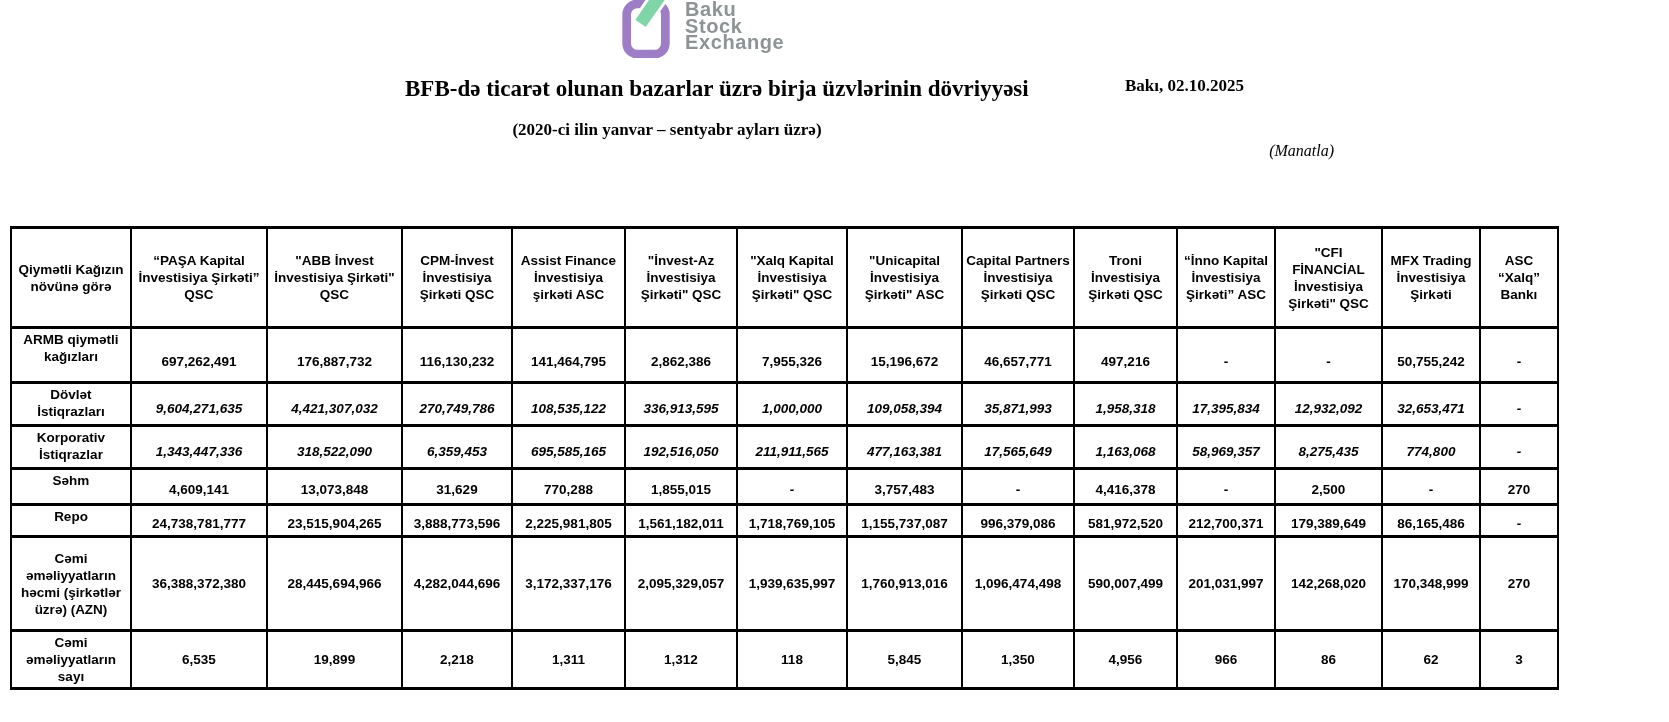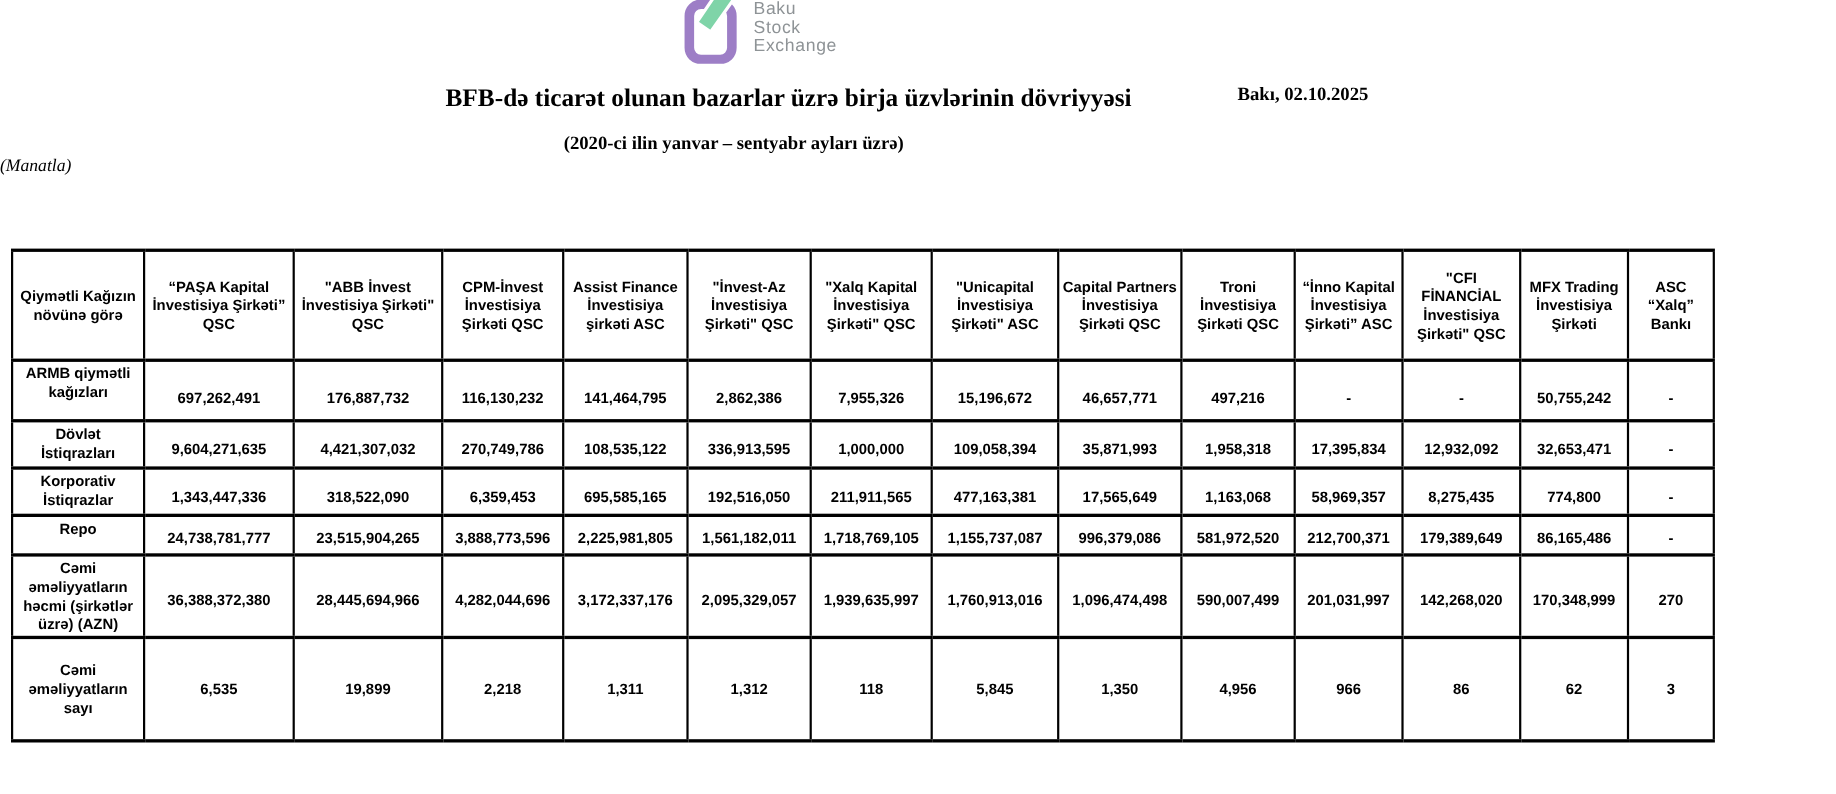--- a/index.html
+++ b/index.html
@@ -4,30 +4,30 @@
 <style>
   * { box-sizing: border-box; margin: 0; padding: 0; }
   html, body { width: 1669px; height: 722px; background: #ffffff; overflow: hidden; }
   body { font-family: "Liberation Sans", sans-serif; color: #000; }
 
   
   .header { position: relative; height: 226px; }
 
   .logo { position: absolute; left: 620px; top: 0; display: flex; align-items: flex-start; }
   .logo-icon { width: 52px; height: 58px; }
-  .logo-text { margin-left: 13px; margin-top: 1px; font-weight: normal; font-size: 16px;
+  .logo-text { margin-left: 13px; margin-top: 1px; font-weight: bold; font-size: 20px;
                line-height: 16.5px; letter-spacing: 0.6px; color: #8e9396; }
 
   .doc-title { position: absolute; left: 405px; top: 76px;
                font-family: "Liberation Serif", serif; font-weight: bold; font-size: 23px; }
   .doc-date  { position: absolute; left: 1125px; top: 76px;
                font-family: "Liberation Serif", serif; font-weight: bold; font-size: 17px; }
   .doc-subtitle { position: absolute; left: 0; top: 120px; width: 1334px; text-align: center;
                font-family: "Liberation Serif", serif; font-weight: bold; font-size: 17px; }
-  .doc-unit  { position: absolute; left: 0; top: 142px; width: 1334px; text-align: left;
+  .doc-unit  { position: absolute; left: 0; top: 142px; width: 1334px; text-align: right;
                font-family: "Liberation Serif", serif; font-style: italic; font-size: 16px; }
 
   
   table { border-collapse: collapse; table-layout: fixed; margin-left: 10px; width: 1547px;
           font-family: "Liberation Sans", sans-serif; }
   th, td { border: 2px solid #000; border-top-width: 3px; border-bottom-width: 3px;
            font-weight: bold; font-size: 13.5px; line-height: 17px; text-align: center;
            padding: 2px 3px; overflow: hidden; }
   thead tr { height: 100px; }
   thead th { vertical-align: middle; }
@@ -37,21 +37,21 @@
   tbody tr:nth-child(3) { height: 43px; }
   tbody tr:nth-child(4) { height: 36px; }
   tbody tr:nth-child(5) { height: 32px; }
   tbody tr:nth-child(6) { height: 94px; }
   tbody tr:nth-child(7) { height: 56px; }
 
   tbody th { vertical-align: top; }
   tbody tr:nth-child(6) th, tbody tr:nth-child(7) th { vertical-align: middle; }
   tbody td { vertical-align: middle; }
   tbody tr:nth-child(1) td { padding-top: 14px; }
-  tbody tr:nth-child(2) td, tbody tr:nth-child(3) td { padding-top: 10px; }
+  tbody tr:nth-child(2) td, tbody tr:nth-child(3) td { padding-top: 10px; font-style: italic; }
   tbody tr:nth-child(4) td, tbody tr:nth-child(5) td { padding-top: 8px; }
 </style>
 </head>
 <body>
 
 <div class="header">
 
   <div class="logo">
     <svg class="logo-icon" viewBox="0 0 52 60" xmlns="http://www.w3.org/2000/svg">
       <rect x="6" y="4" width="40" height="52" rx="11" fill="none" stroke="#9d7ec6" stroke-width="9"></rect>
@@ -148,20 +148,36 @@
         <td>211,911,565</td>
         <td>477,163,381</td>
         <td>17,565,649</td>
         <td>1,163,068</td>
         <td>58,969,357</td>
         <td>8,275,435</td>
         <td>774,800</td>
         <td>-</td>
       </tr>
       <tr>
+        <th>Səhm</th>
+        <td>4,609,141</td>
+        <td>13,073,848</td>
+        <td>31,629</td>
+        <td>770,288</td>
+        <td>1,855,015</td>
+        <td>-</td>
+        <td>3,757,483</td>
+        <td>-</td>
+        <td>4,416,378</td>
+        <td>-</td>
+        <td>2,500</td>
+        <td>-</td>
+        <td>270</td>
+      </tr>
+      <tr>
         <th>Repo</th>
         <td>24,738,781,777</td>
         <td>23,515,904,265</td>
         <td>3,888,773,596</td>
         <td>2,225,981,805</td>
         <td>1,561,182,011</td>
         <td>1,718,769,105</td>
         <td>1,155,737,087</td>
         <td>996,379,086</td>
         <td>581,972,520</td>

